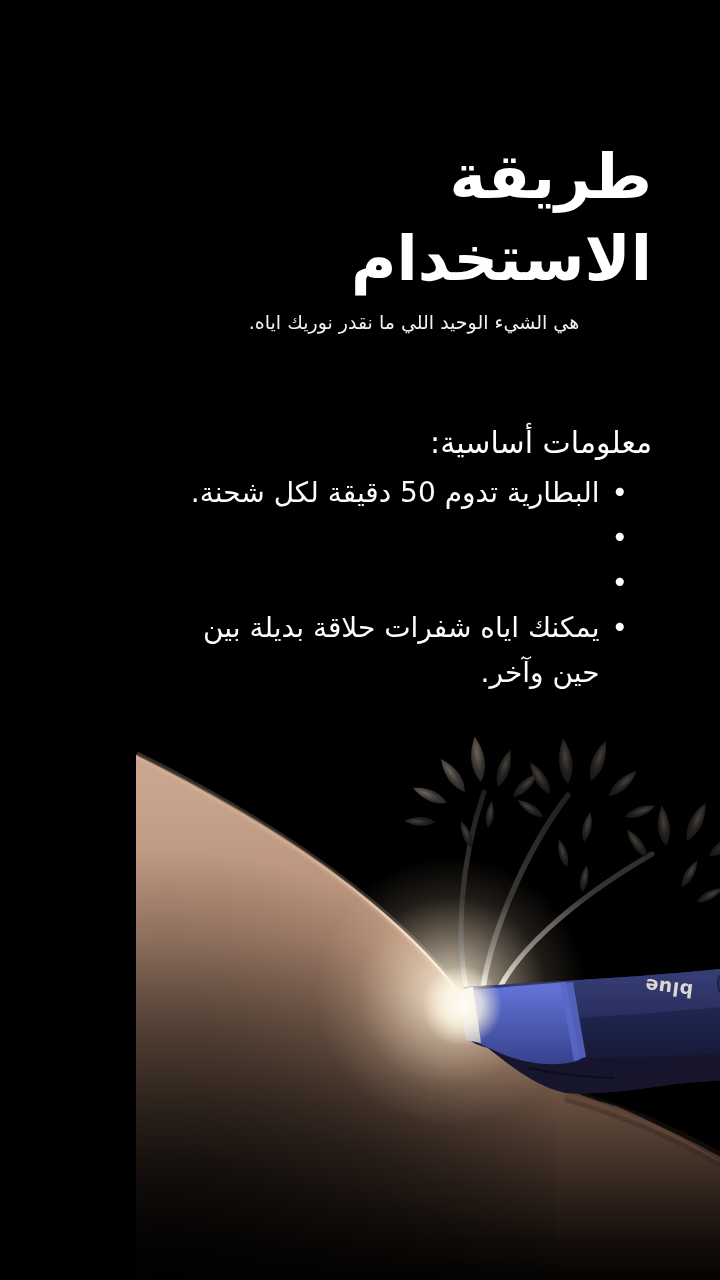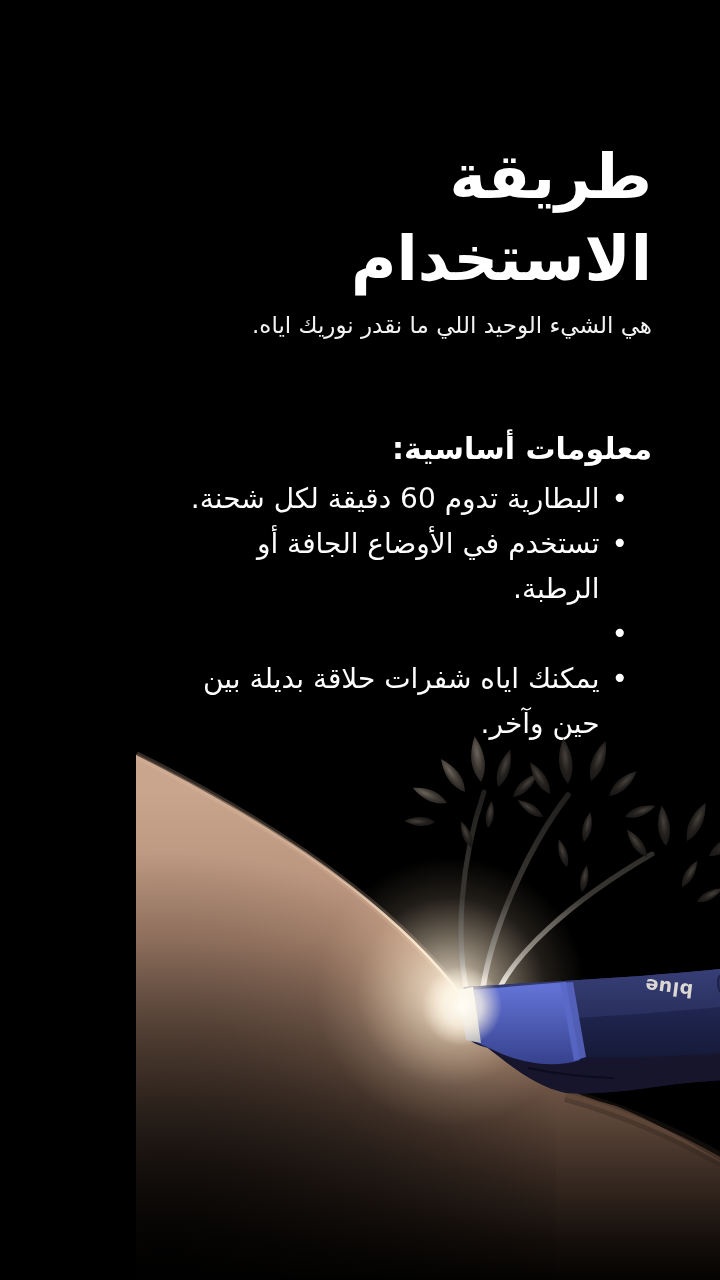--- a/index.html
+++ b/index.html
@@ -10,25 +10,25 @@
     direction:rtl;text-align:right;
     padding:0 68px 0 40px;
     color:#fff;
   }
   .title{
     margin:136px 0 0 0;
     font-size:62px;line-height:1.32;font-weight:bold;letter-spacing:0;
   }
   .subtitle{
     margin:10px 0 0 0;
-    font-size:23px;line-height:1.35;font-weight:normal;color:#f2f2f2;
+    font-size:19px;line-height:1.35;font-weight:normal;color:#f2f2f2;text-align:center;
   }
   .info-heading{
     margin:88px 0 0 0;
-    font-size:30px;line-height:1.3;font-weight:bold;
+    font-size:30px;line-height:1.3;font-weight:normal;
   }
   .bullets{margin:8px 24px 0 0;}
   .bullet{
     display:flex;align-items:flex-start;gap:12px;
     font-size:28px;line-height:45px;color:#fdfdfd;
   }
   .bullet .dot{
     flex:0 0 auto;font-size:28px;line-height:45px;color:#fff;
   }
   .scene{position:absolute;left:0;bottom:0;width:720px;height:640px;}
@@ -40,25 +40,24 @@
 <div class="stage">
 
   <div class="content">
     <h1 class="title">طريقة الاستخدام</h1>
     <p class="subtitle">هي الشيء الوحيد اللي ما نقدر نوريك اياه.</p>
 
     <h2 class="info-heading">معلومات أساسية:</h2>
     <div class="bullets">
       <div class="bullet">
         <span class="dot">•</span>
-        <span>البطارية تدوم 60 دقيقة لكل شحنة.</span>
-      </div>
-      <div class="bullet">
-        <span class="dot">•</span>
-        <span>تستخدم في الأوضاع الجافة أو الرطبة.</span>
+        <span>البطارية تدوم 50 دقيقة لكل شحنة.</span>
+      </div>
+      <div class="bullet">
+        <span class="dot">•</span>
       </div>
       <div class="bullet">
         <span class="dot">•</span>
       </div>
       <div class="bullet">
         <span class="dot">•</span>
         <span>يمكنك اياه شفرات حلاقة بديلة بين حين وآخر.</span>
       </div>
     </div>
   </div>

